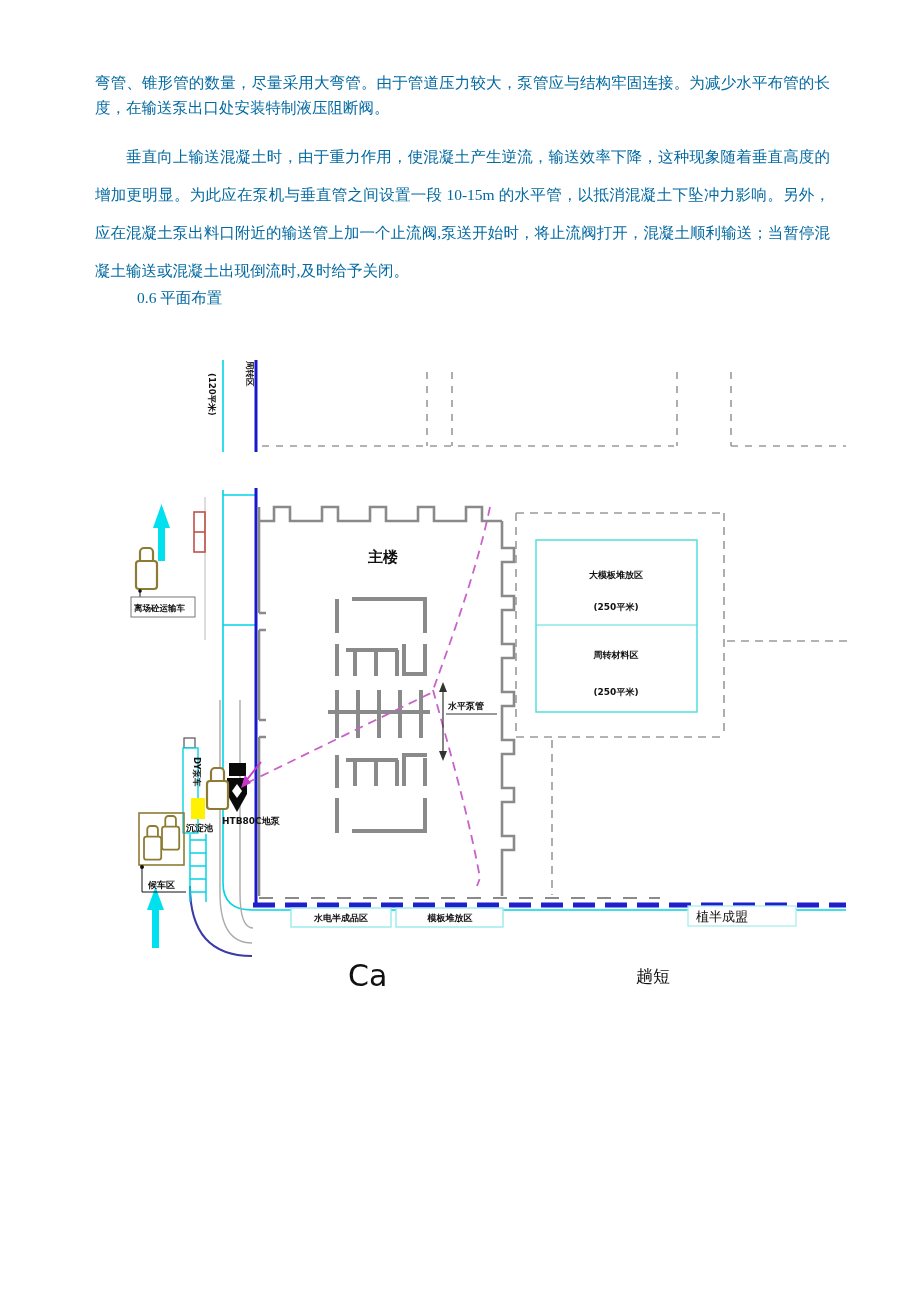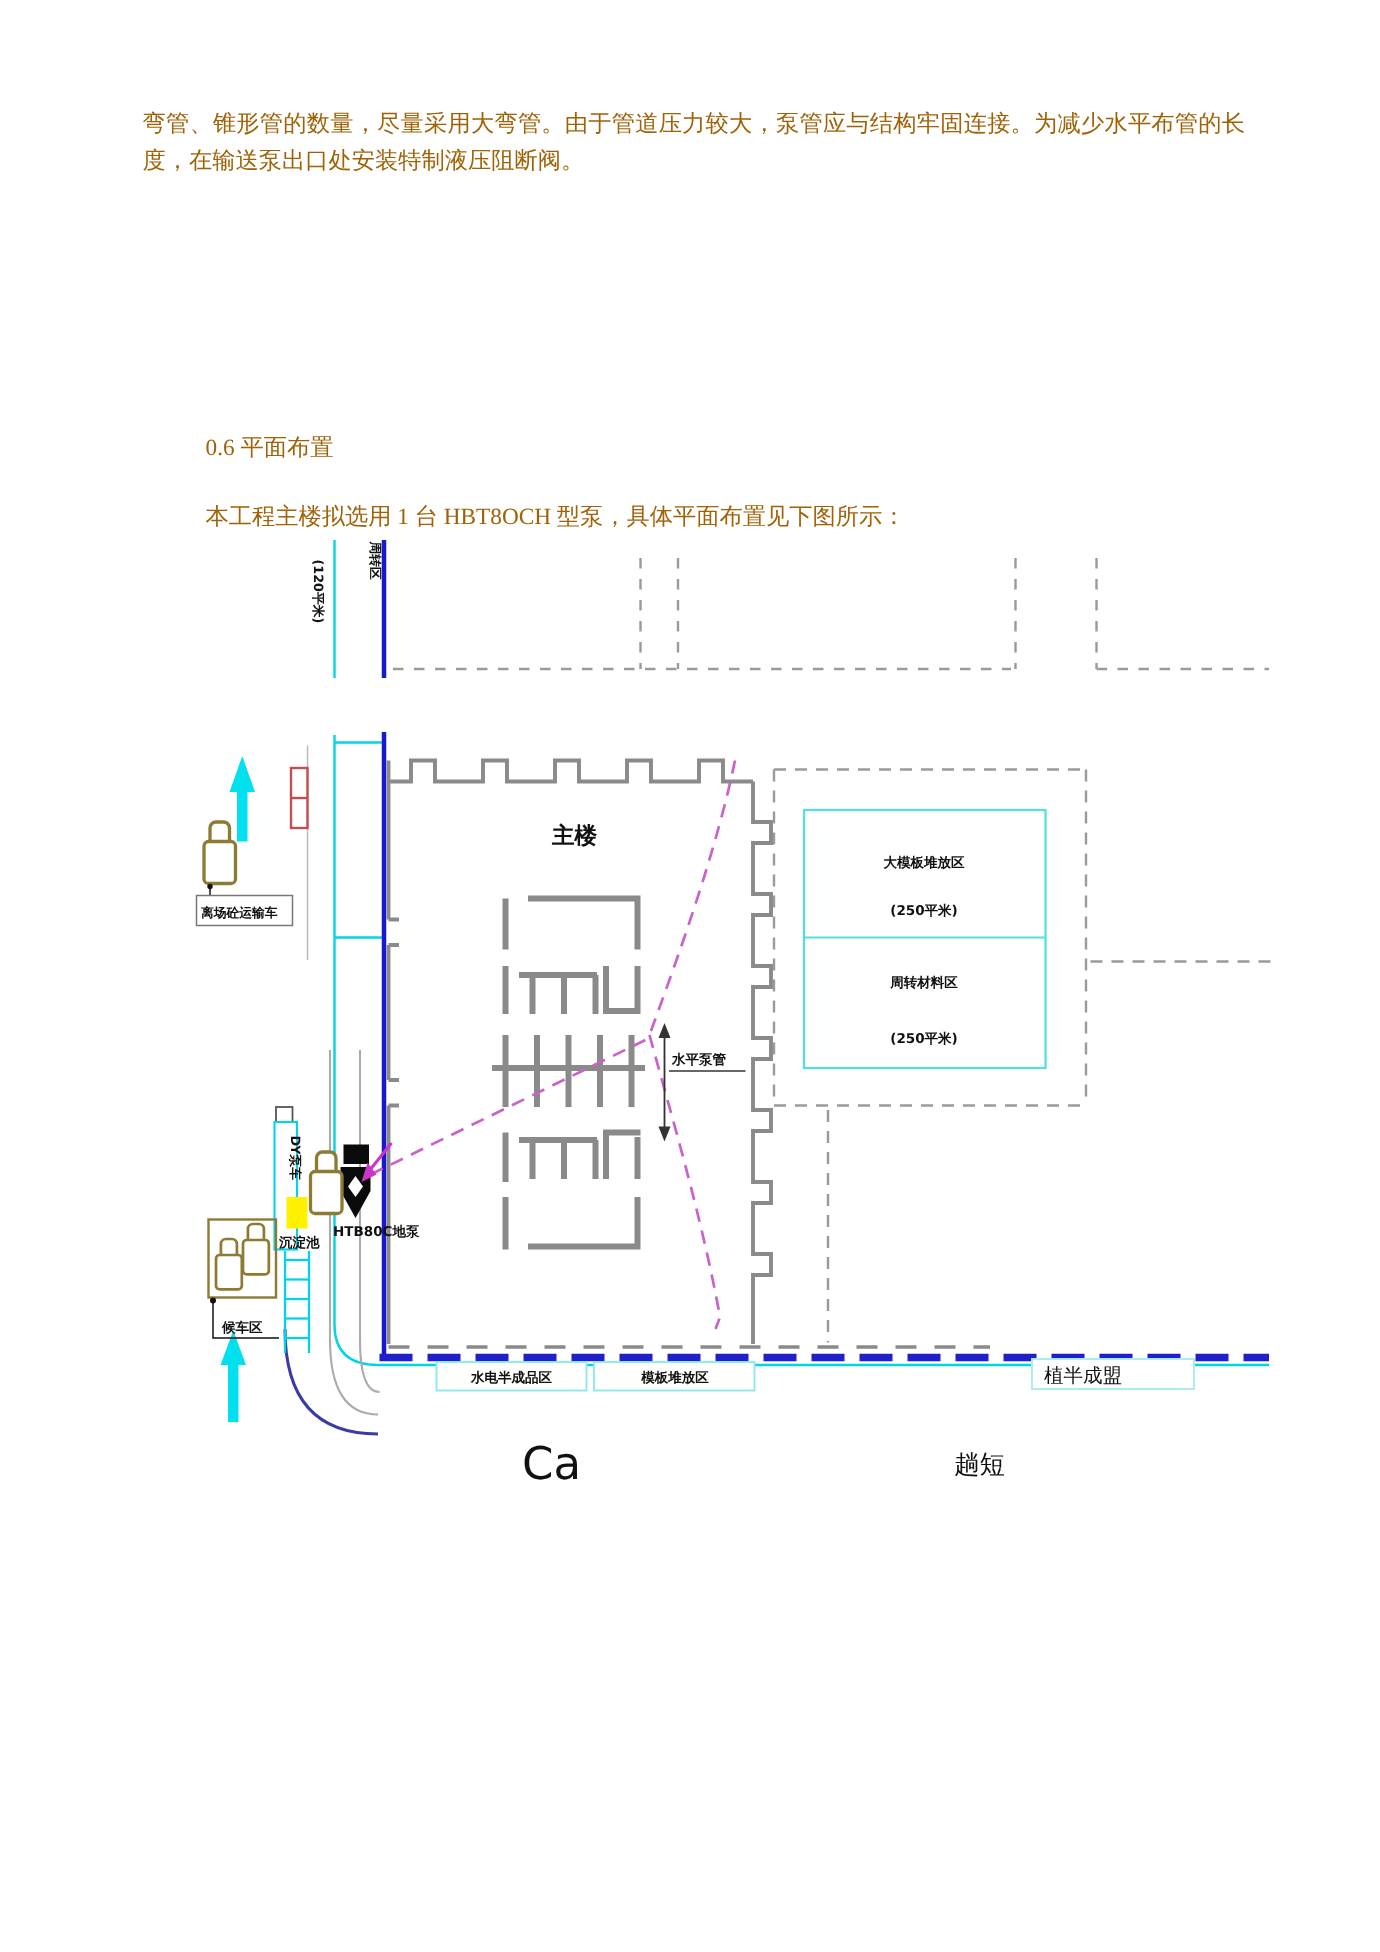--- a/index.html
+++ b/index.html
@@ -1,37 +1,37 @@
 <!DOCTYPE html>
 <html><head>
 <meta charset="utf-8">
 <style>
   html,body{margin:0;padding:0;background:#888;}
   .page{
     position:relative;width:920px;height:1301px;margin:0 auto;background:#ffffff;
-    font-family:"Liberation Serif","DejaVu Serif",serif;color:#a16207;overflow:hidden;
+    font-family:"Liberation Serif","DejaVu Serif",serif;color:#0369a1;overflow:hidden;
   }
   .para{position:absolute;margin:0;text-align:justify;font-size:15.5px;}
   #p1{left:95px;top:70px;width:735px;line-height:25px;}
   #p2{left:95px;top:138px;width:735px;line-height:38px;text-indent:2em;}
   #hd14{position:absolute;left:137px;top:288px;margin:0;font-size:15.5px;font-weight:normal;}
   #p3{left:137px;top:334px;width:720px;line-height:22px;}
   svg text{font-family:"DejaVu Sans","Liberation Sans",sans-serif;fill:#111;}
   .lbl{font-size:9px;font-weight:bold;}
   .lbl-sm{font-size:8.5px;font-weight:bold;}
   .serifTxt{font-family:"Liberation Serif",serif;font-weight:normal;}
 </style>
 </head>
 <body>
 
 <div class="page">
 
   <p class="para" id="p1">弯管、锥形管的数量，尽量采用大弯管。由于管道压力较大，泵管应与结构牢固连接。为减少水平布管的长度，在输送泵出口处安装特制液压阻断阀。</p>
+  <p class="para" id="p2">垂直向上输送混凝土时，由于重力作用，使混凝土产生逆流，输送效率下降，这种现象随着垂直高度的增加更明显。为此应在泵机与垂直管之间设置一段 10-15m 的水平管，以抵消混凝土下坠冲力影响。另外，应在混凝土泵出料口附近的输送管上加一个止流阀,泵送开始时，将止流阀打开，混凝土顺利输送；当暂停混凝土输送或混凝土出现倒流时,及时给予关闭。</p>
   <h3 id="hd14">0.6  平面布置</h3>
-  <p class="para" id="p3">本工程主楼拟选用 1 台 HBT8OCH 型泵，具体平面布置见下图所示：</p>
 
   <svg style="position:absolute;left:130px;top:355px;" width="720" height="645" viewBox="130 355 720 645" xmlns="http://www.w3.org/2000/svg">
 
     <defs>
       <g id="truck">
         <rect x="4" y="0" width="13" height="17" rx="4" fill="#fff" stroke="#8e7b33" stroke-width="2.2"></rect>
         <rect x="0" y="13" width="21" height="28" rx="3" fill="#fff" stroke="#8e7b33" stroke-width="2.2"></rect>
       </g>
     </defs>
 

